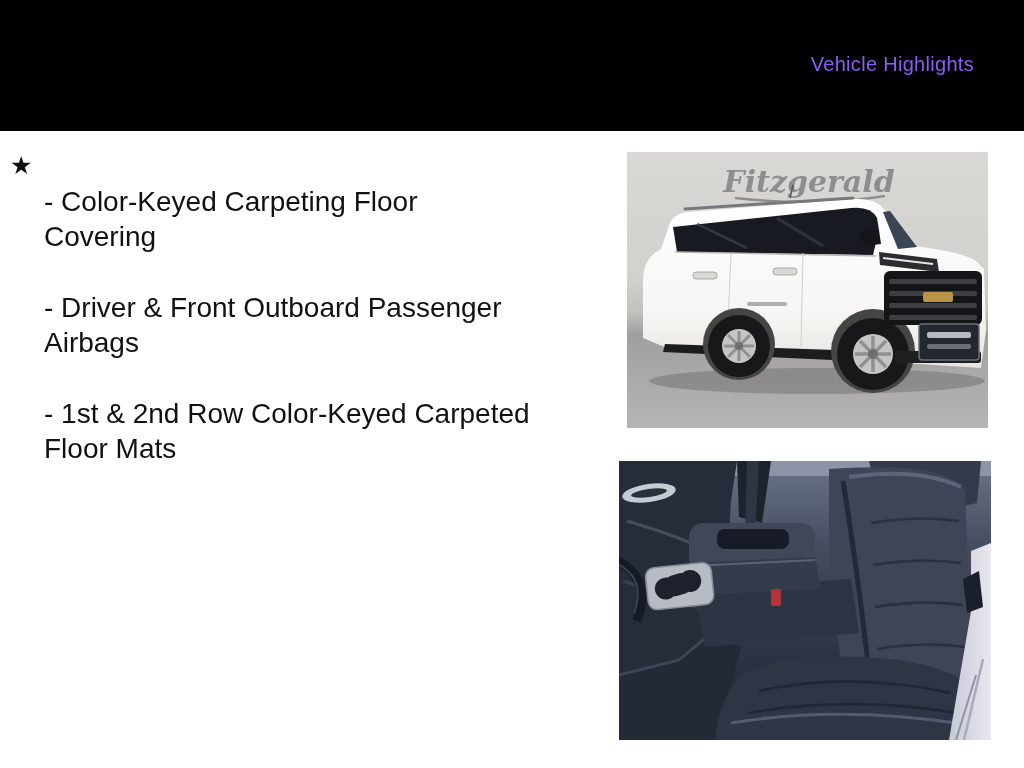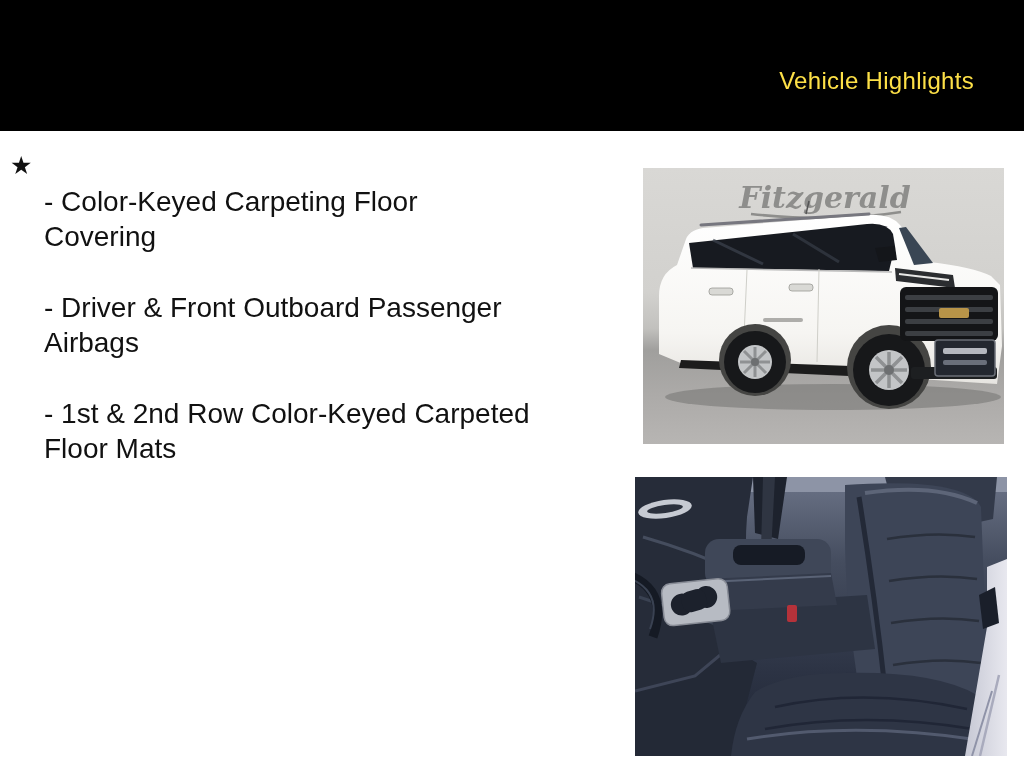--- a/index.html
+++ b/index.html
@@ -12,23 +12,23 @@
     color: #111111;
   }
 
   
   .slide-header {
     position: absolute; left: 0; top: 0;
     width: 1024px; height: 131px;
     background: #000000;
   }
   .slide-title {
-    position: absolute; top: 64px; right: 50px;
-    color: #fde047;
-    font-size: 24px; line-height: 33px;
+    position: absolute; top: 48px; right: 50px;
+    color: #8b5cf6;
+    font-size: 20px; line-height: 33px;
     font-weight: 400;
     letter-spacing: 0.3px;
   }
 
   
   .features {
     position: absolute; left: 10px; top: 148px;
     width: 588px;
     font-size: 28px; line-height: 35px;
   }
@@ -40,21 +40,21 @@
   .star-bullet {
     position: absolute; left: 0; top: 1px;
     font-size: 25px; line-height: 33px;
   }
   .feature-item {
     margin: 0 0 36px 34px;
     white-space: pre-line;
   }
 
   
-  figure { margin: 16px; padding: 0; }
+  figure { margin: 0; padding: 0; }
   .photo-exterior {
     position: absolute; left: 627px; top: 152px;
     width: 361px; height: 276px;
   }
   .photo-interior {
     position: absolute; left: 619px; top: 461px;
     width: 372px; height: 279px;
   }
   .photo-exterior svg, .photo-interior svg {
     display: block; width: 100%; height: 100%;

